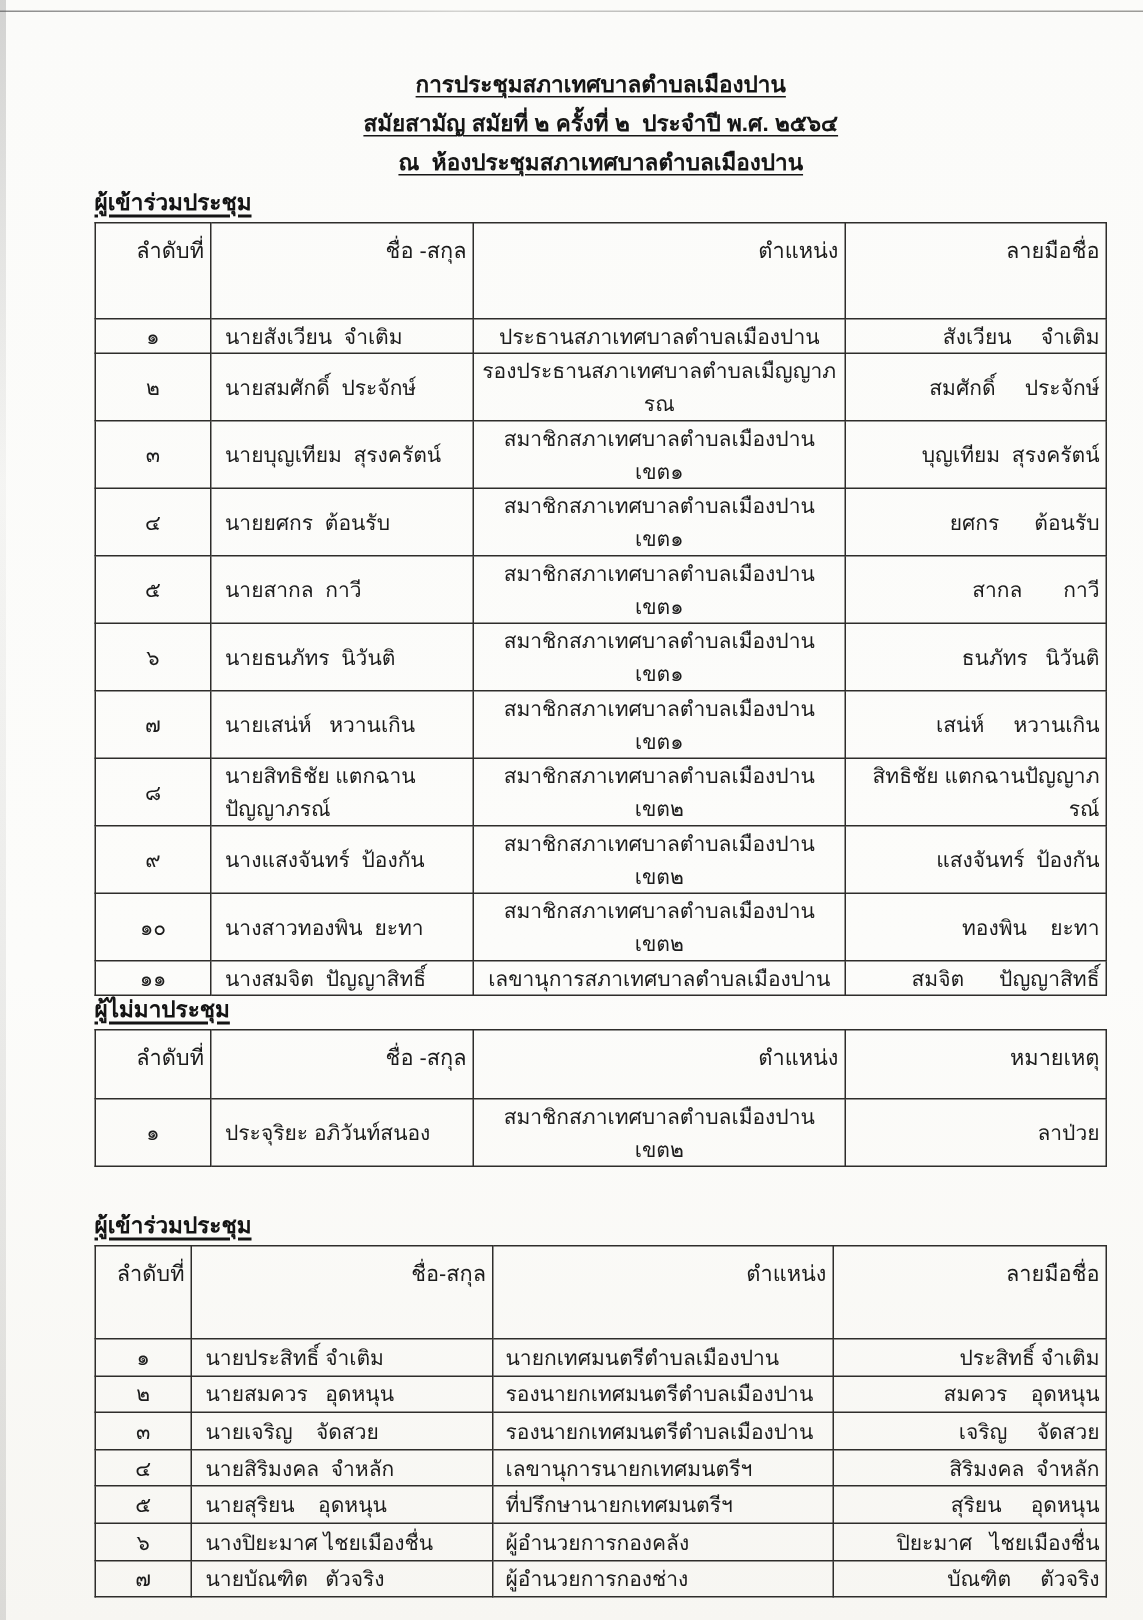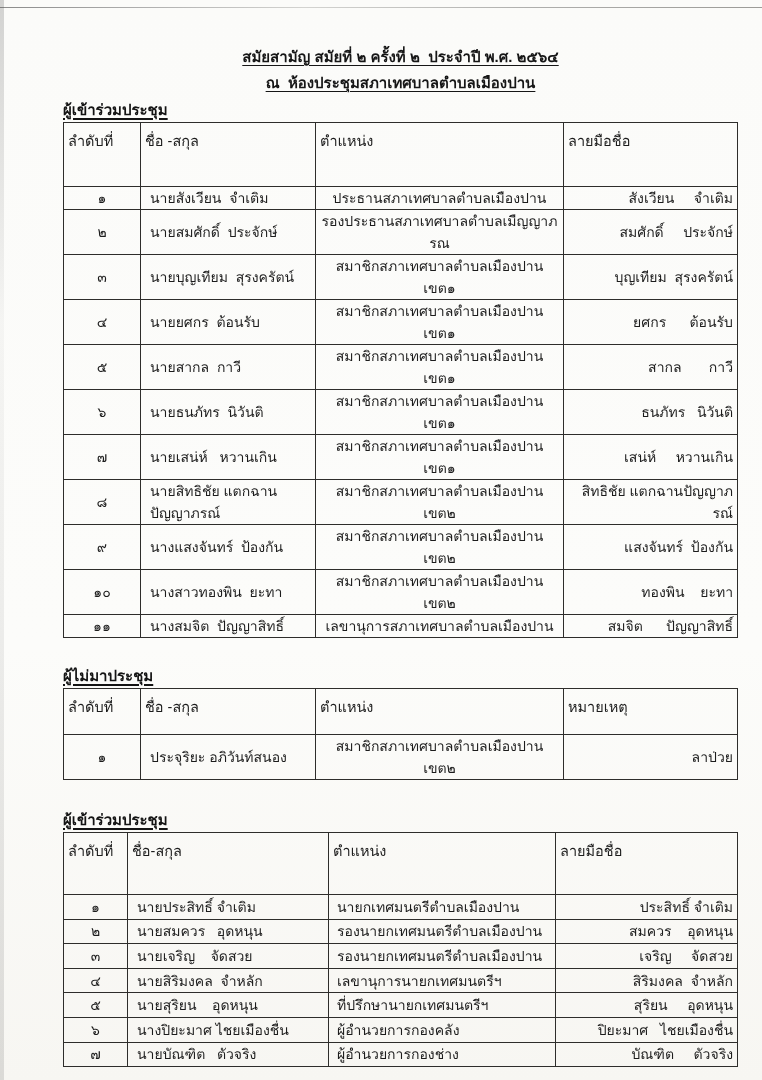--- a/index.html
+++ b/index.html
@@ -62,53 +62,54 @@
   }
   .doc-table th,.doc-table td{
     border:1.6px solid #2e2d2b;
     padding:0 4px;
     white-space:pre-wrap;
     overflow:hidden;
     box-sizing:border-box;
   }
   .doc-table th{
     font-weight:400;
-    text-align:left;
+    text-align:right;
     vertical-align:top;
     padding-top:6px;
     font-size:14.5px;
   }
   .doc-table td{vertical-align:middle;}
   td.col-no{text-align:center;}
   td.col-name{text-align:left;padding-left:9px;}
   td.col-sign{text-align:right;padding-left:11px;margin-left:19px;}
   
   .sec-0 td.col-position,.sec-1 td.col-position{text-align:center;}
   .sec-2 td.col-position{text-align:left;padding-left:8px;}
   
   .sec-0 th{height:64px;}
   .sec-0 td{height:22px;}
   .sec-1 th{height:46px;}
   .sec-1 td{height:32px;}
   .sec-2 th{height:62px;}
   .sec-2 td{height:24.6px;}
   
   .sec-0 .section-label{margin-top:4px;}
-  .sec-1 .section-label{margin-top:28px;}
+  .sec-1 .section-label{}
   .sec-2 .section-label{margin-top:30px;}
   .doc-table{margin-top:2px;}
 </style>
 </head>
 <body>
 
 <div class="page">
   <div class="scan-line-top"></div>
   <div class="scan-shade-left"></div>
   <div class="content">
     <div class="title-block" id="title-block">
+        <div class="title-line">การประชุมสภาเทศบาลตำบลเมืองปาน</div>
         <div class="title-line">สมัยสามัญ สมัยที่ ๒ ครั้งที่ ๒  ประจำปี พ.ศ. ๒๕๖๔</div>
         <div class="title-line">ณ  ห้องประชุมสภาเทศบาลตำบลเมืองปาน</div>
       </div>
     <div id="sections-root">
         <section class="doc-section sec-0">
           <div class="section-label">ผู้เข้าร่วมประชุม</div>
           <table class="doc-table">
             <colgroup>
               <col style="width: 77px;">
               <col style="width: 175px;">

